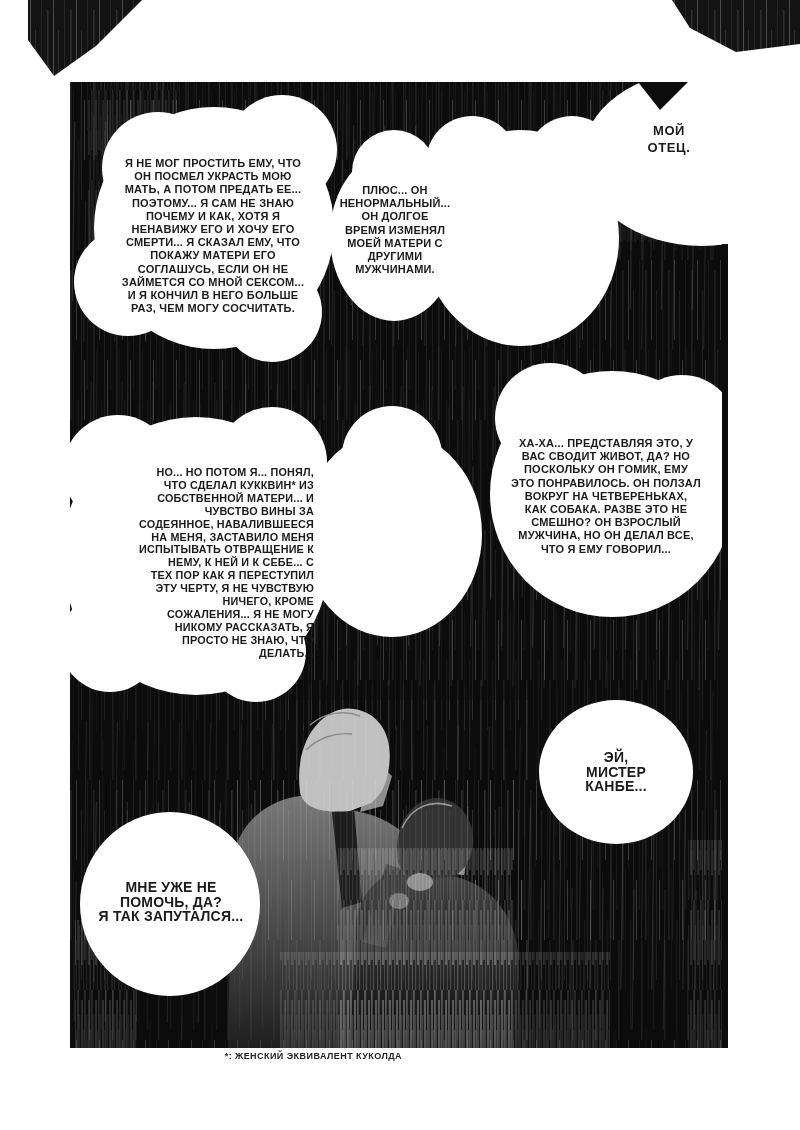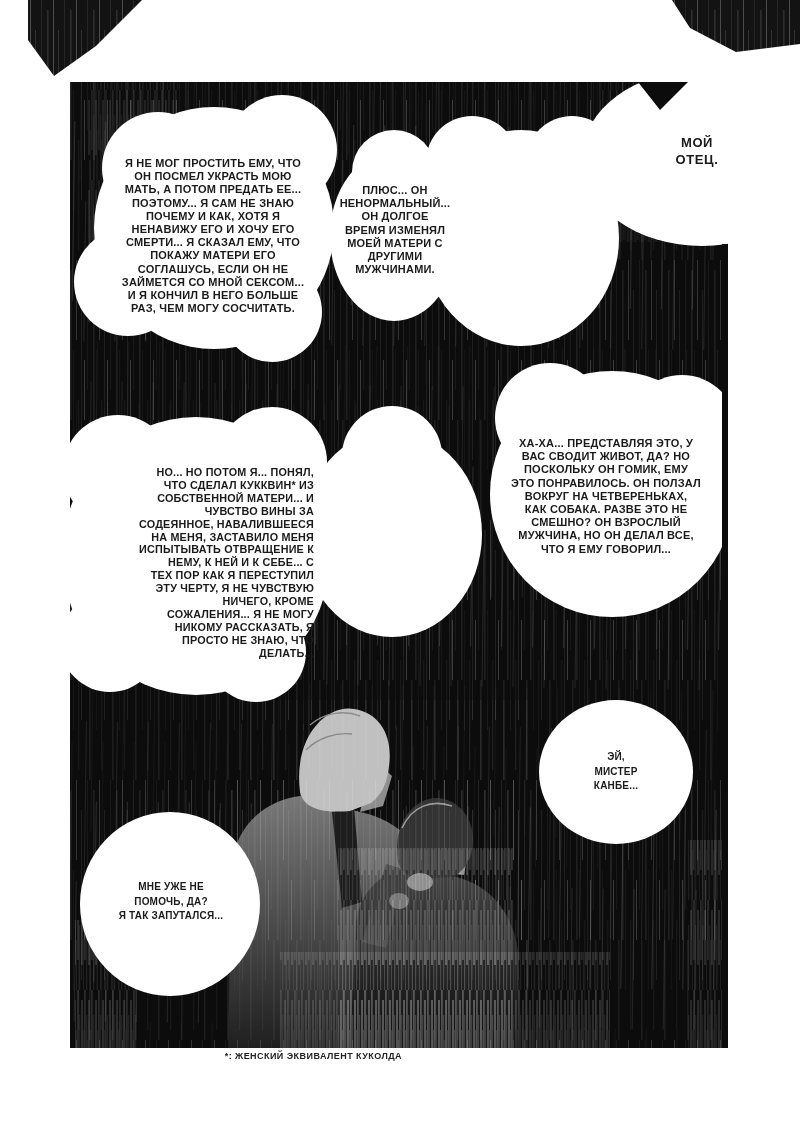--- a/index.html
+++ b/index.html
@@ -3,21 +3,21 @@
 <meta charset="utf-8">
 <style>
   html,body{margin:0;padding:0;background:#ffffff;}
   .stage{position:relative;width:800px;height:1130px;background:#ffffff;overflow:hidden;
          font-family:"Liberation Sans",sans-serif;}
   .stage svg{position:absolute;left:0;top:0;}
   .txt{position:absolute;color:#1a1a1a;font-weight:bold;font-size:11px;line-height:13.2px;
        text-align:center;white-space:pre-line;letter-spacing:.2px;}
   .txt.small{font-size:10.5px;line-height:13.4px;}
   .txt.big{font-size:13px;line-height:16.5px;letter-spacing:.6px;}
-  .txt.callout{font-size:10px;line-height:14.5px;}
+  .txt.callout{font-size:14px;line-height:14.5px;}
   .txt.tight{line-height:12.9px;font-size:10.8px;text-align:right;}
   .footnote{position:absolute;color:#222;font-weight:bold;font-size:9px;letter-spacing:.45px;
             text-align:right;white-space:pre;font-family:"Liberation Sans",sans-serif;}
 </style>
 </head>
 <body>
 
 <div class="stage">
 
   <svg width="800" height="1130" viewBox="0 0 800 1130">
@@ -160,21 +160,21 @@
 ЗАЙМЕТСЯ СО МНОЙ СЕКСОМ...
 И Я КОНЧИЛ В НЕГО БОЛЬШЕ
 РАЗ, ЧЕМ МОГУ СОСЧИТАТЬ.</div>
   <div class="txt" style="left:336px;top:184px;width:118px;">ПЛЮС... ОН
 НЕНОРМАЛЬНЫЙ...
 ОН ДОЛГОЕ
 ВРЕМЯ ИЗМЕНЯЛ
 МОЕЙ МАТЕРИ С
 ДРУГИМИ
 МУЖЧИНАМИ.</div>
-  <div class="txt big" style="left:660px;top:123px;width:74px;margin-top:12px;">МОЙ
+  <div class="txt big" style="left:632px;top:123px;width:74px;">МОЙ
 ОТЕЦ.</div>
   <div class="txt tight" style="left:94px;top:466px;width:220px;">НО... НО ПОТОМ Я... ПОНЯЛ,
 ЧТО СДЕЛАЛ КУККВИН* ИЗ
 СОБСТВЕННОЙ МАТЕРИ... И
 ЧУВСТВО ВИНЫ ЗА
 СОДЕЯННОЕ, НАВАЛИВШЕЕСЯ
 НА МЕНЯ, ЗАСТАВИЛО МЕНЯ
 ИСПЫТЫВАТЬ ОТВРАЩЕНИЕ К
 НЕМУ, К НЕЙ И К СЕБЕ... С
 ТЕХ ПОР КАК Я ПЕРЕСТУПИЛ

